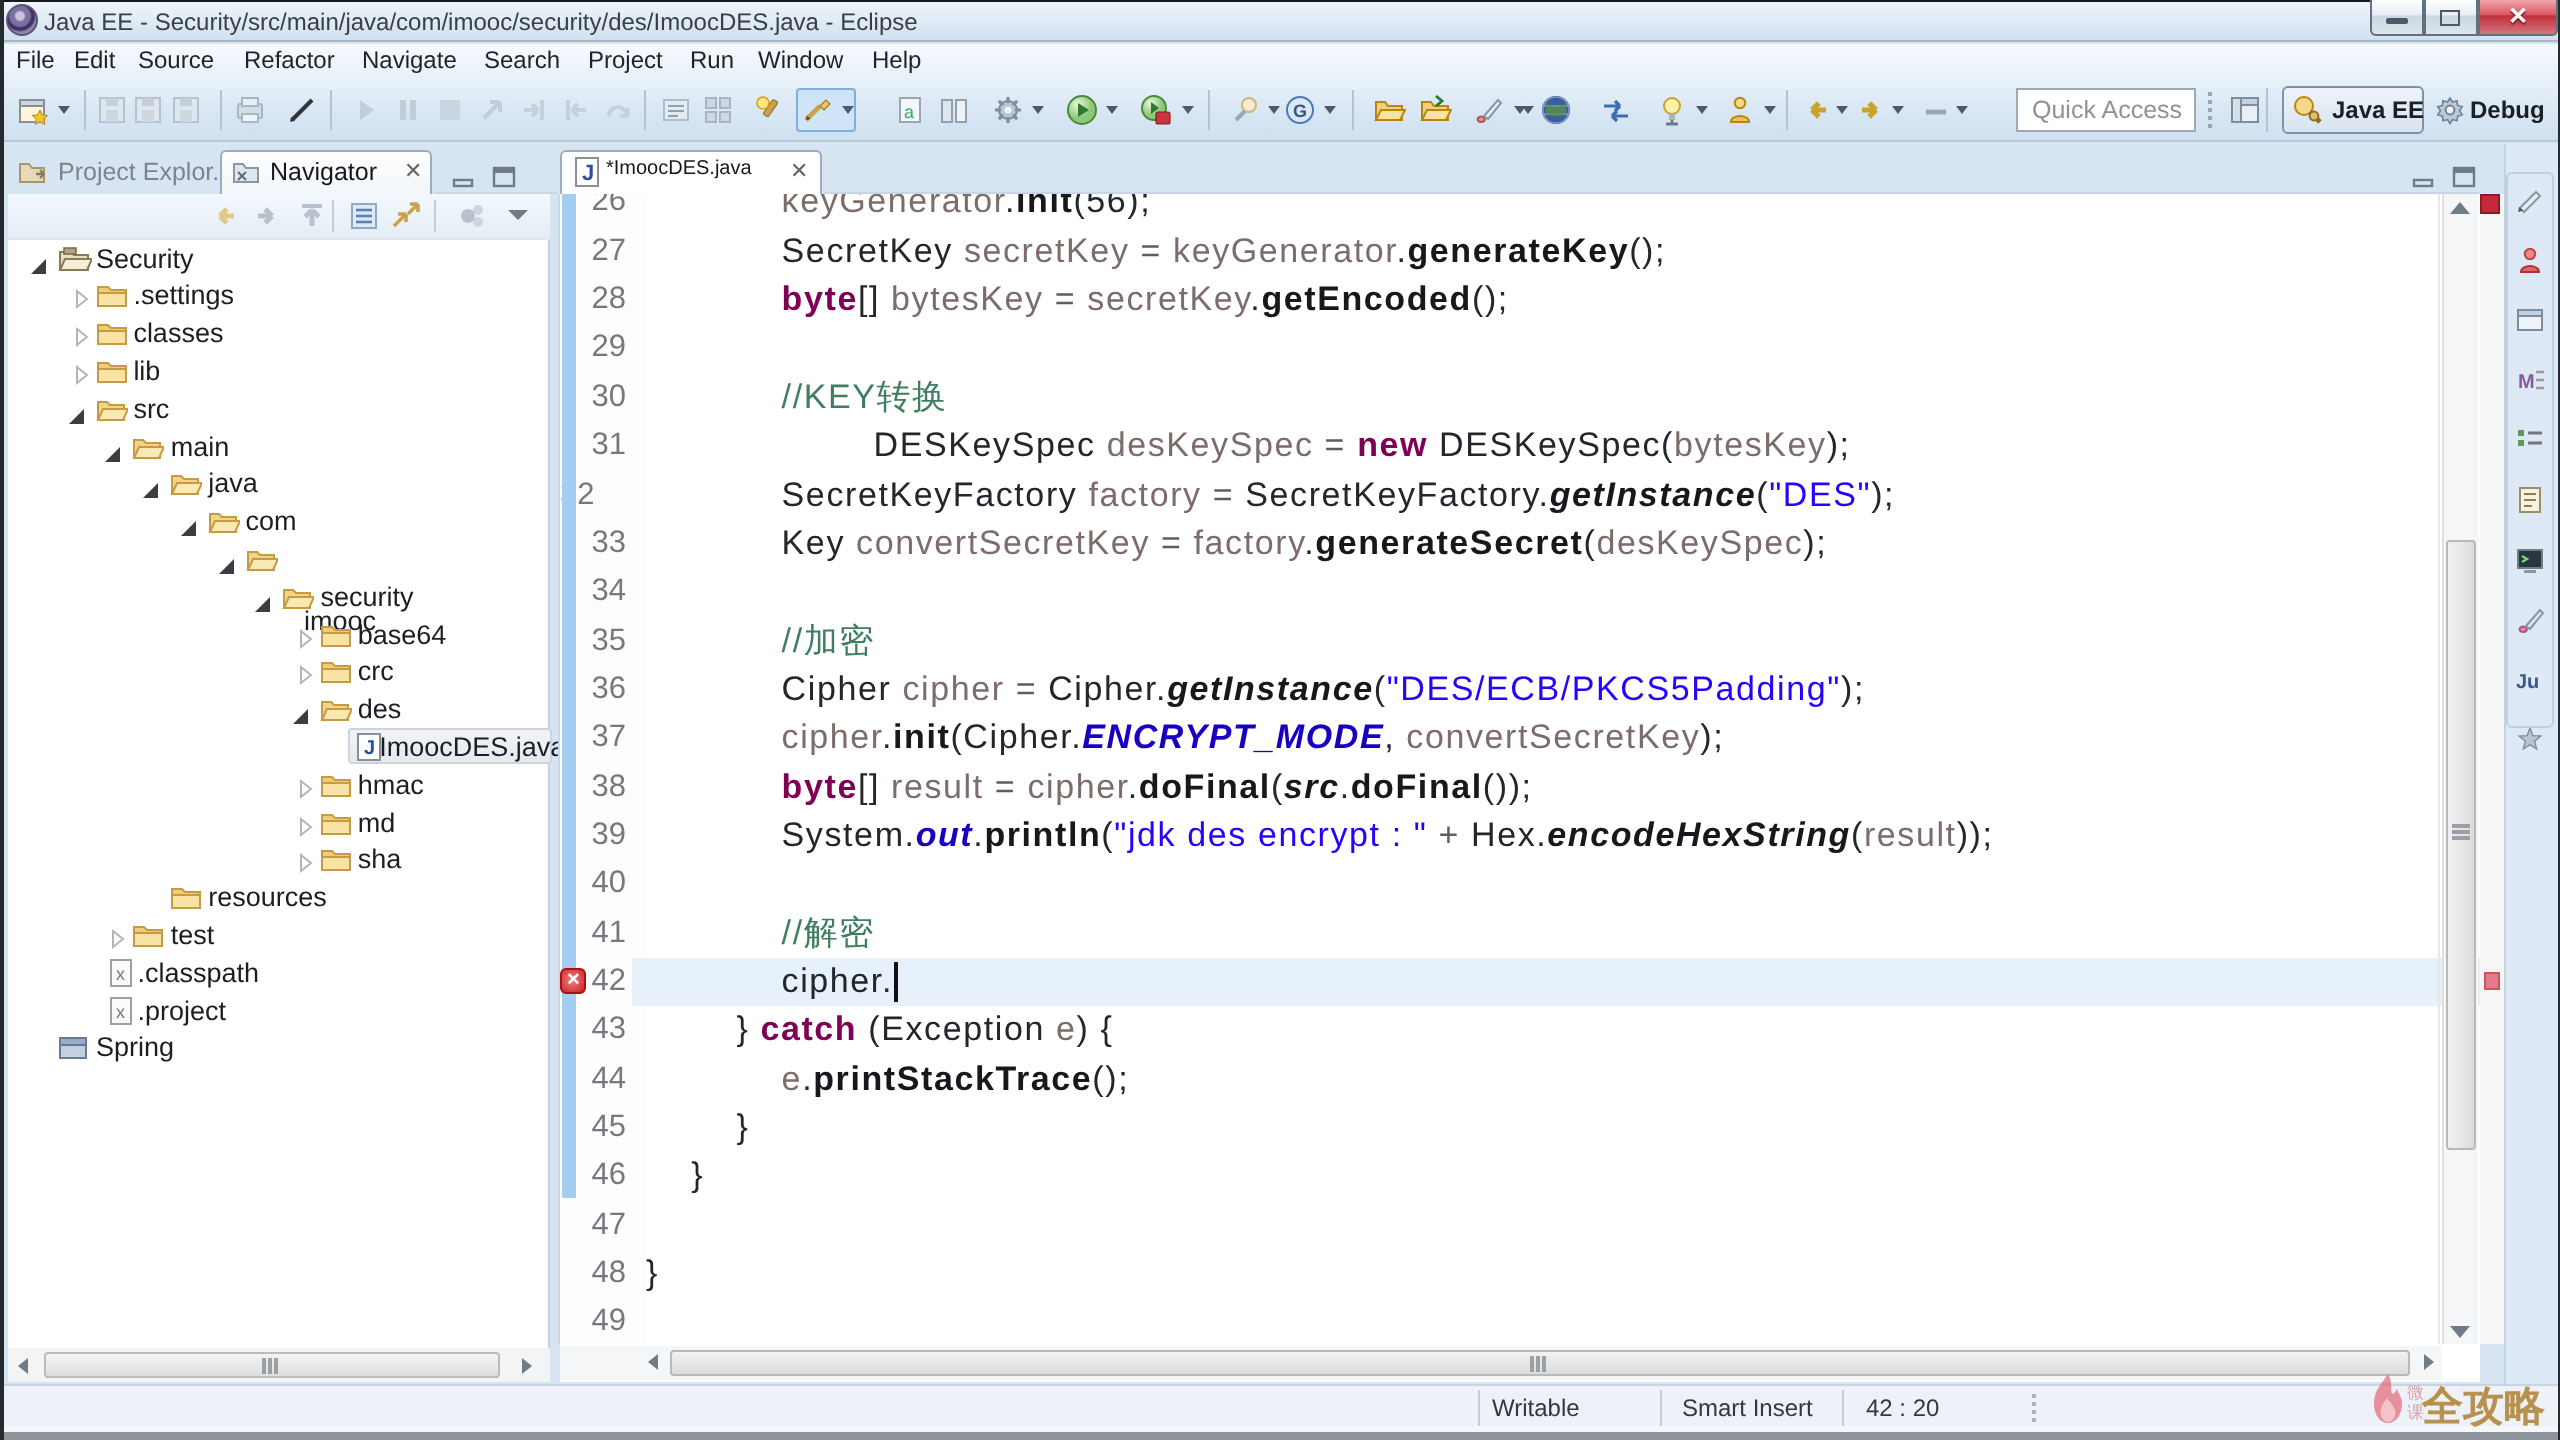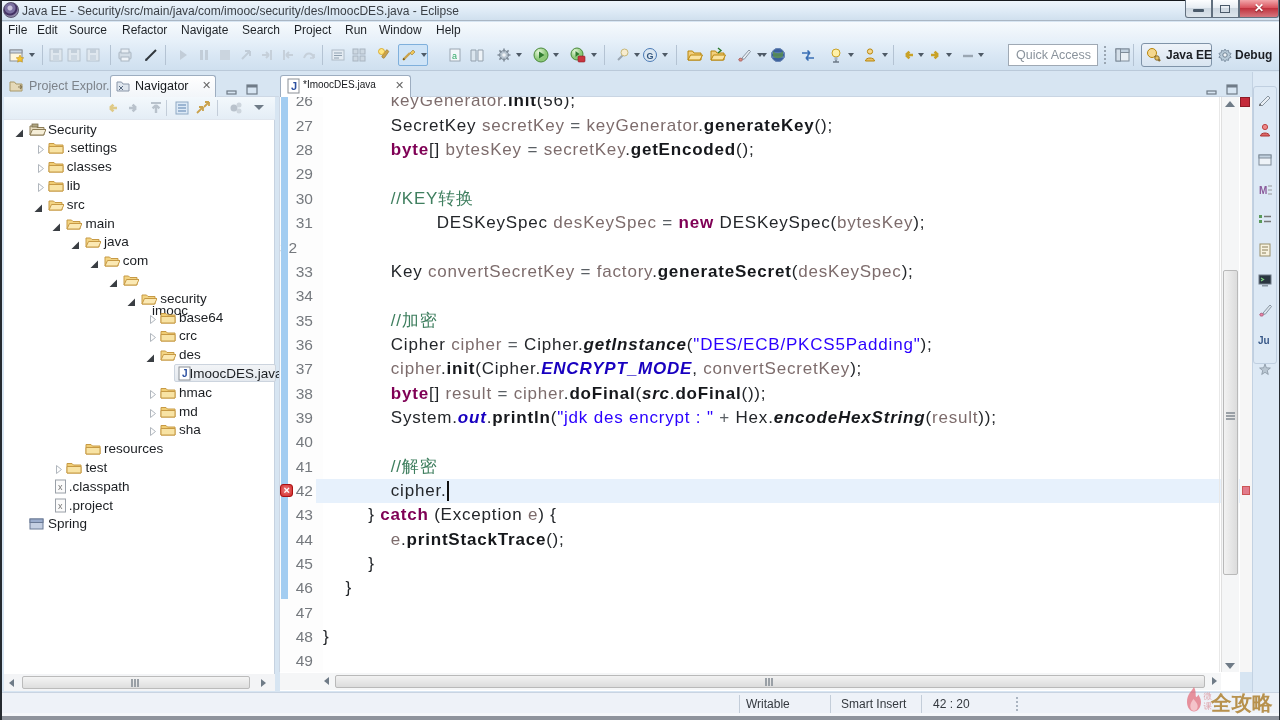--- a/index.html
+++ b/index.html
@@ -673,20 +673,21 @@
 <div class="cl" style="top:535.70px;left:0;width:33px;text-align:right;">48</div>
 <div class="cl" style="top:560.05px;left:0;width:33px;text-align:right;">49</div>
 </div>
   <div id="code">
 <div class="cl" style="top:0.00px;left:110.8px;"><span class="v">keyGenerator</span>.<span class="mt">init</span>(56);</div>
 <div class="cl" style="top:24.35px;left:110.8px;">SecretKey <span class="v">secretKey</span><span class="op"> = </span><span class="v">keyGenerator</span>.<span class="mt">generateKey</span>();</div>
 <div class="cl" style="top:48.70px;left:110.8px;"><span class="k">byte</span>[] <span class="v">bytesKey</span><span class="op"> = </span><span class="v">secretKey</span>.<span class="mt">getEncoded</span>();</div>
 <div class="cl" style="top:73.05px;left:110.8px;"></div>
 <div class="cl" style="top:97.40px;left:110.8px;"><span class="cm">//KEY转换</span></div>
 <div class="cl" style="top:121.75px;left:110.8px;margin-left:46px;">DESKeySpec <span class="v">desKeySpec</span><span class="op"> = </span><span class="k">new</span> DESKeySpec(<span class="v">bytesKey</span>);</div>
+<div class="cl" style="top:146.10px;left:110.8px;">SecretKeyFactory <span class="v">factory</span><span class="op"> = </span>SecretKeyFactory.<span class="sm">getInstance</span>(<span class="s">"DES"</span>);</div>
 <div class="cl" style="top:170.45px;left:110.8px;">Key <span class="v">convertSecretKey</span><span class="op"> = </span><span class="v">factory</span>.<span class="mt">generateSecret</span>(<span class="v">desKeySpec</span>);</div>
 <div class="cl" style="top:194.80px;left:110.8px;"></div>
 <div class="cl" style="top:219.15px;left:110.8px;"><span class="cm">//加密</span></div>
 <div class="cl" style="top:243.50px;left:110.8px;">Cipher <span class="v">cipher</span><span class="op"> = </span>Cipher.<span class="sm">getInstance</span>(<span class="s">"DES/ECB/PKCS5Padding"</span>);</div>
 <div class="cl" style="top:267.85px;left:110.8px;"><span class="v">cipher</span>.<span class="mt">init</span>(Cipher.<span class="sf">ENCRYPT_MODE</span>, <span class="v">convertSecretKey</span>);</div>
 <div class="cl" style="top:292.20px;left:110.8px;"><span class="k">byte</span>[] <span class="v">result</span><span class="op"> = </span><span class="v">cipher</span>.<span class="mt">doFinal</span>(<span class="sm">src</span>.<span class="mt">doFinal</span>());</div>
 <div class="cl" style="top:316.55px;left:110.8px;">System.<span class="sf">out</span>.<span class="mt">println</span>(<span class="s">"jdk des encrypt : "</span><span class="op"> + </span>Hex.<span class="sm">encodeHexString</span>(<span class="v">result</span>));</div>
 <div class="cl" style="top:340.90px;left:110.8px;"></div>
 <div class="cl" style="top:365.25px;left:110.8px;"><span class="cm">//解密</span></div>
 <div class="cl" style="top:389.60px;left:110.8px;">cipher.</div>

